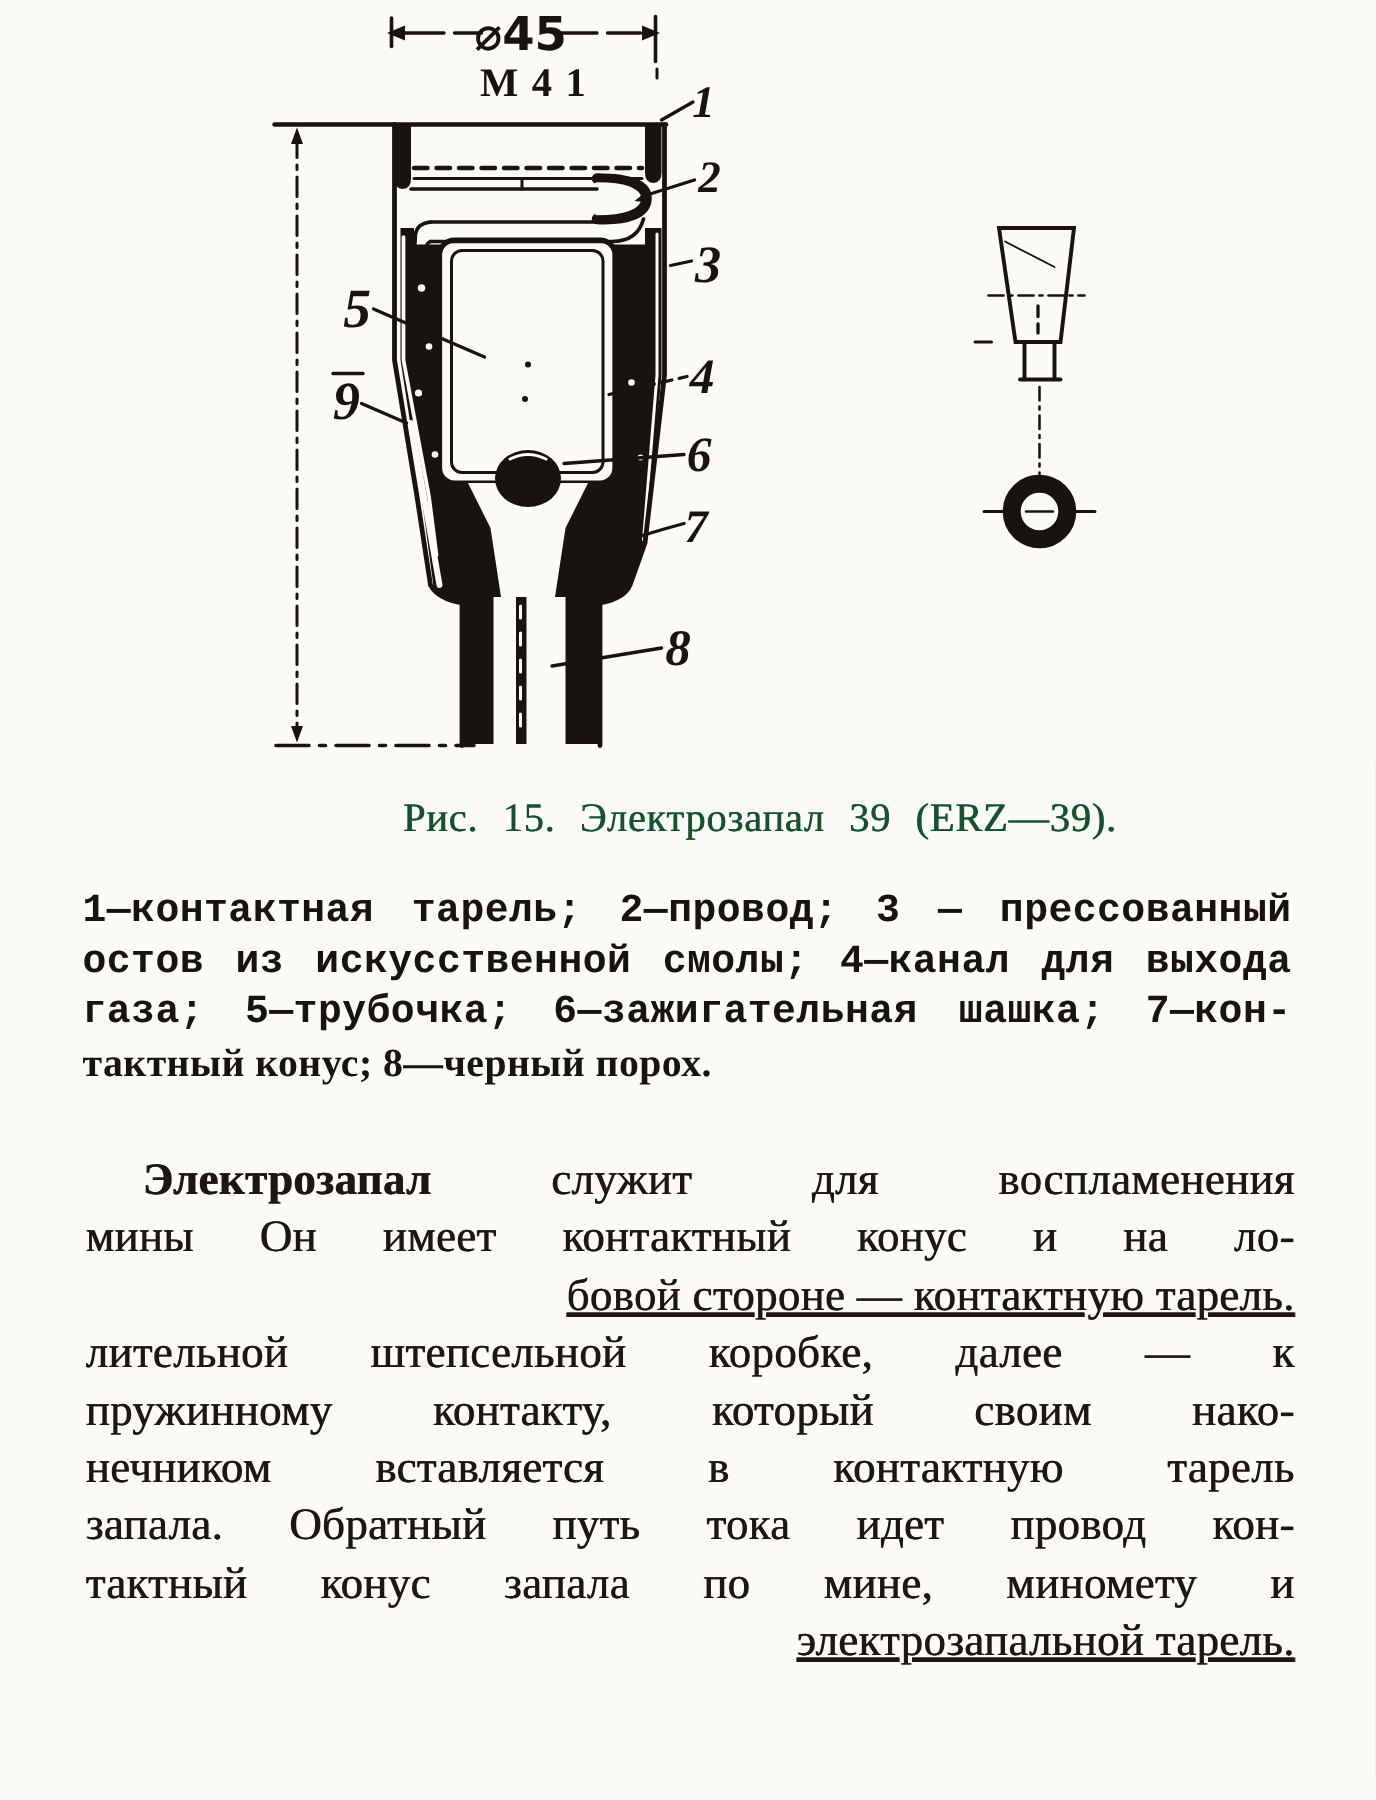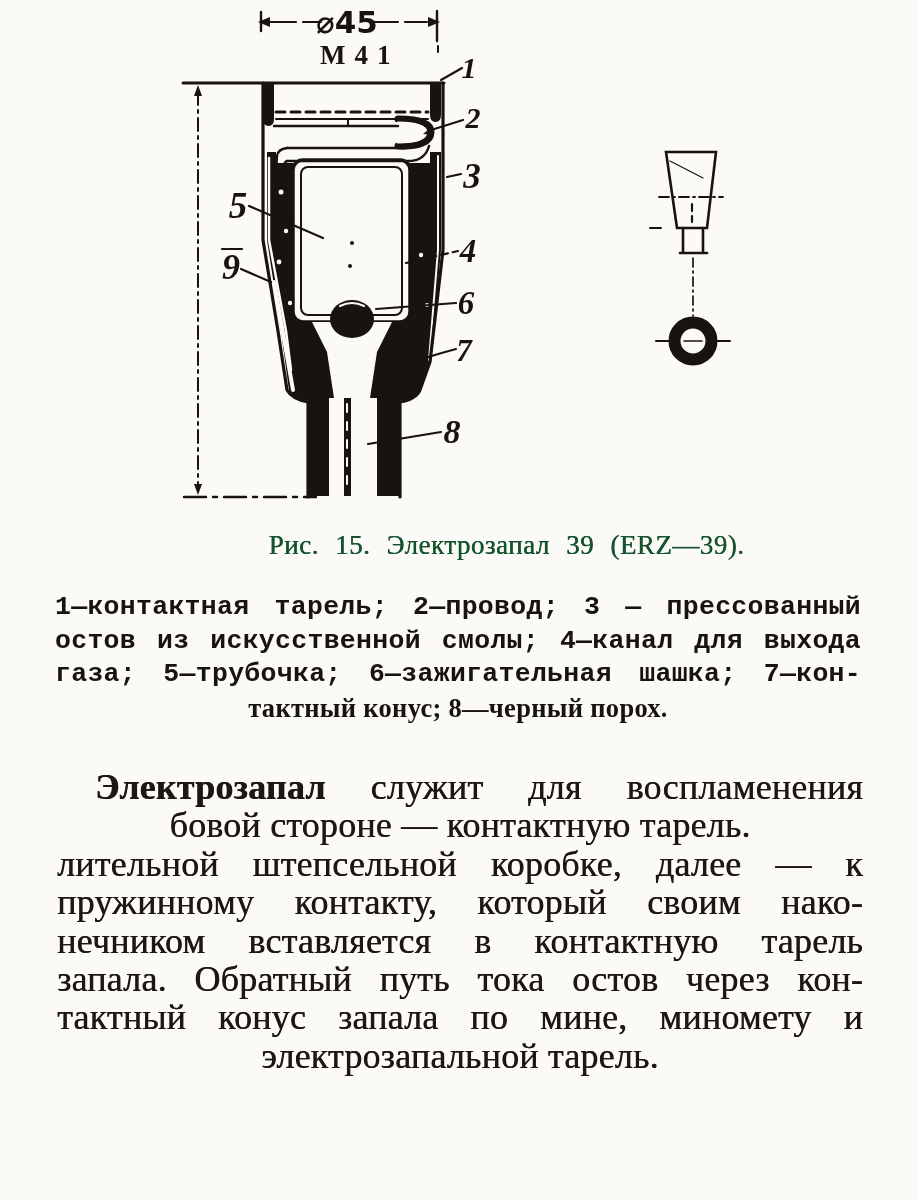--- a/index.html
+++ b/index.html
@@ -14,28 +14,28 @@
     position:absolute;top:528px;left:0;width:917px;text-align:center;
     font-size:27px;line-height:34px;letter-spacing:0.5px;word-spacing:9px;
     color:#14532d;text-shadow:0.4px 0 0 currentColor;margin-left:48px;
   }
   .legend{
     position:absolute;top:591px;left:55px;width:806px;
     font-size:26.5px;line-height:33.6px;font-weight:700;color:#171310;
     letter-spacing:0.3px;
   }
   .legend .jl{text-align:justify;text-align-last:justify;font-family:Liberation Mono, monospace;}
-  .legend .cl{text-align:center;}
+  .legend .cl{text-align:left;}
   .bodytext{
     position:absolute;top:768px;left:57px;width:806px;
-    font-size:36px;line-height:38.4px;color:#1c1713;
+    font-size:30px;line-height:38.4px;color:#1c1713;
     text-shadow:0.45px 0 0 currentColor;letter-spacing:0.2px;
   }
   .bodytext .jl{text-align:justify;text-align-last:justify;}
-  .bodytext .ll{text-align:center;}
+  .bodytext .ll{text-align:right;text-decoration:underline;}
   .ind{padding-left:38px;}
   .bold{font-weight:700;}
   svg text{fill:#18130f;}
   .co{
     font-family:"Liberation Serif","DejaVu Serif",serif;
     font-style:italic;font-weight:700;
   }
   .dimtxt{font-family:"DejaVu Sans",sans-serif;font-weight:700;}
   .mtxt{font-family:"Liberation Serif",serif;font-weight:700;letter-spacing:9px;}
 </style>
@@ -165,22 +165,23 @@
 
   <div class="legend">
     <div class="jl">1—контактная тарель; 2—провод; 3 — прессованный</div>
     <div class="jl">остов из искусственной смолы; 4—канал для выхода</div>
     <div class="jl">газа; 5—трубочка; 6—зажигательная шашка; 7—кон-</div>
     <div class="cl">тактный конус; 8—черный порох.</div>
   </div>
 
   <div class="bodytext">
     <div class="jl ind"><span class="bold">Электрозапал</span> <span>служит для воспламенения</span></div>
+    <div class="jl">мины Он имеет контактный конус и на ло-</div>
     <div class="ll">бовой стороне — контактную тарель.</div>
     <div class="jl">лительной штепсельной коробке, далее — к</div>
     <div class="jl">пружинному контакту, который своим нако-</div>
     <div class="jl">нечником вставляется в контактную тарель</div>
-    <div class="jl">запала. Обратный путь тока остов через кон-</div>
+    <div class="jl">запала. Обратный путь тока идет провод кон-</div>
     <div class="jl">тактный конус запала по мине, миномету и</div>
     <div class="ll">электрозапальной тарель.</div>
   </div>
 
 </div>
 
 </body></html>

